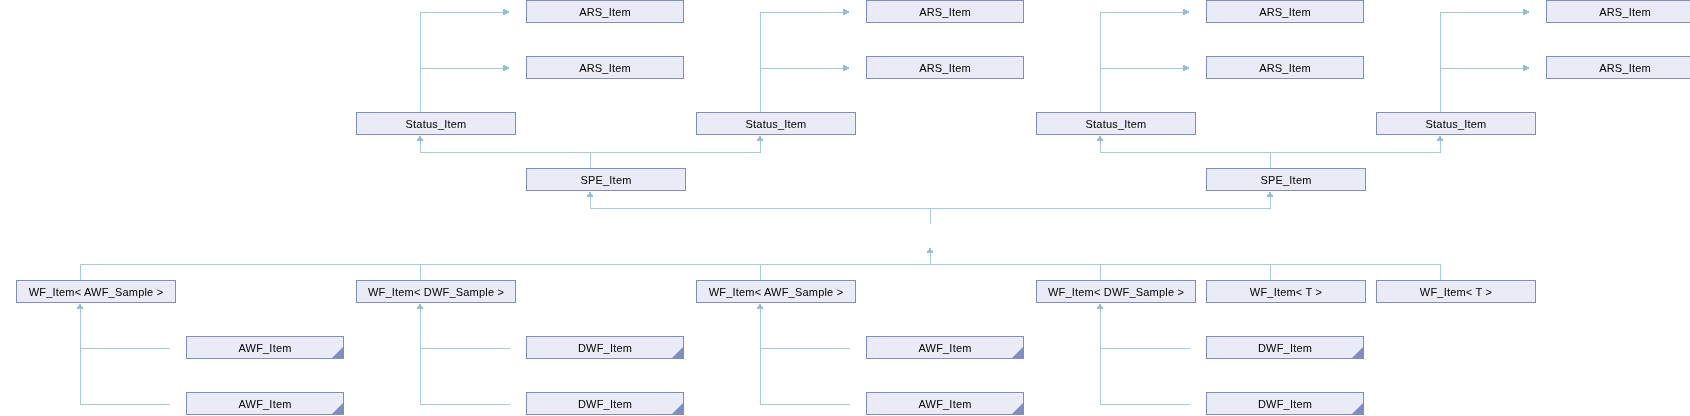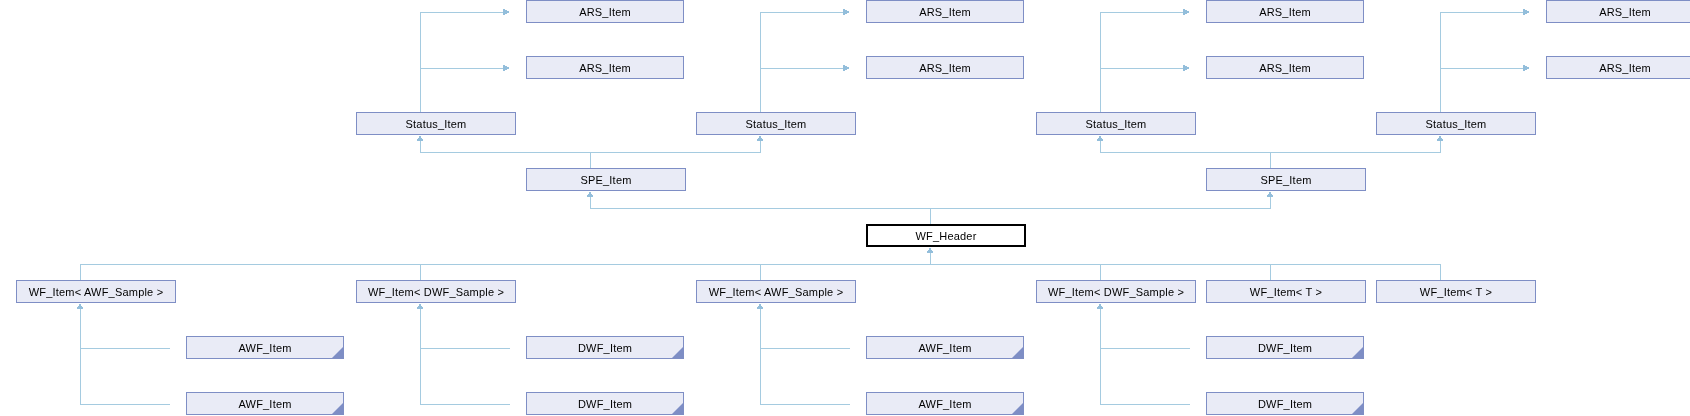--- a/index.html
+++ b/index.html
@@ -132,23 +132,20 @@
       </div>
       <div class="node" style="left: 1360px; top: 112px; width: 160px; height: 23px;">
         <span class="label">Status_Item</span>
       </div>
       <div class="node" style="left: 510px; top: 168px; width: 160px; height: 23px;">
         <span class="label">SPE_Item</span>
       </div>
       <div class="node" style="left: 1190px; top: 168px; width: 160px; height: 23px;">
         <span class="label">SPE_Item</span>
       </div>
-      <div class="node focus" style="left: 850px; top: 224px; width: 160px; height: 23px;">
-        <span class="label">WF_Header</span>
-      </div>
       <div class="node" style="left: 0px; top: 280px; width: 160px; height: 23px;">
         <span class="label">WF_Item&lt; AWF_Sample &gt;</span>
       </div>
       <div class="node" style="left: 340px; top: 280px; width: 160px; height: 23px;">
         <span class="label">WF_Item&lt; DWF_Sample &gt;</span>
       </div>
       <div class="node" style="left: 680px; top: 280px; width: 160px; height: 23px;">
         <span class="label">WF_Item&lt; AWF_Sample &gt;</span>
       </div>
       <div class="node" style="left: 1020px; top: 280px; width: 160px; height: 23px;">

